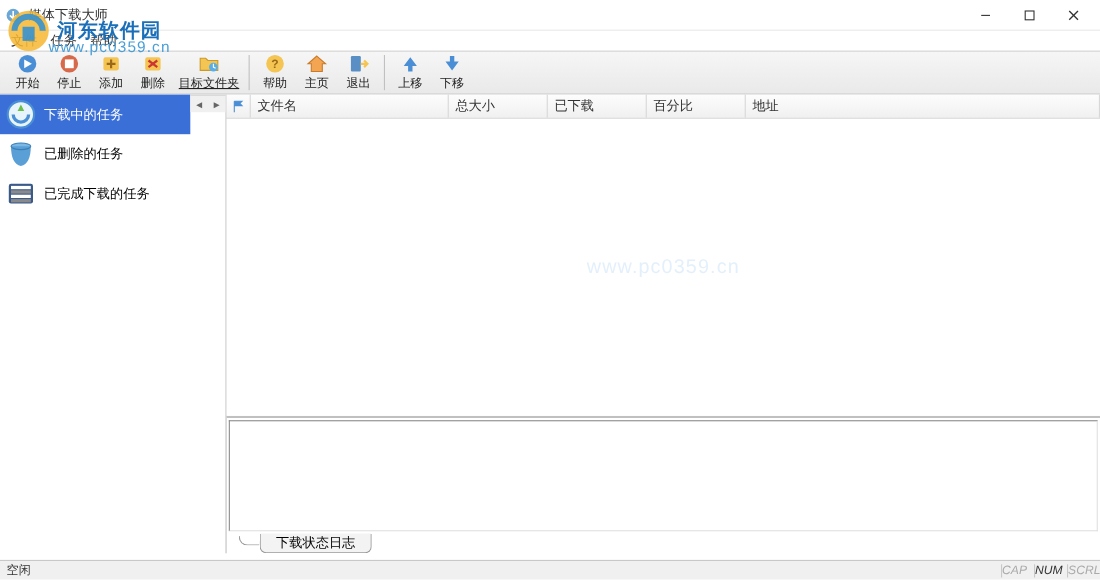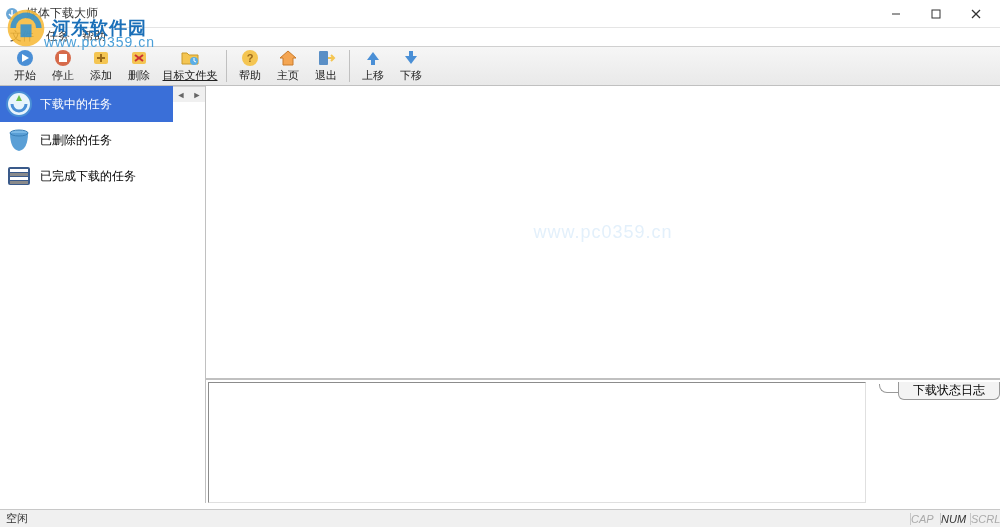--- a/index.html
+++ b/index.html
@@ -3,21 +3,21 @@
 <meta charset="utf-8">
 <style>
 * { margin: 0; padding: 0; box-sizing: border-box; font-family: "Microsoft YaHei", "SimSun", Arial, sans-serif; }
 body { width: 1000px; height: 527px; background: #fff; overflow: hidden; position: relative; font-size: 12px; }
 
 .titlebar { height: 28px; background: #fff; display: flex; align-items: center; padding: 4px 4px; border-bottom: 1px solid #e5e5e5; }
 .titlebar .app-icon { width: 16px; height: 16px; margin-right: 6px; }
 .titlebar .title { flex: 1; font-size: 12px; color: #333; }
 .titlebar .win-btn { width: 40px; height: 26px; display: flex; align-items: center; justify-content: center; cursor: pointer; }
 
-.menubar { height: 18px; background: #fff; display: flex; padding: 0 8px; gap: 8px; font-size: 12px; color: #333; }
+.menubar { height: 18px; background: #fff; display: flex; align-items: center; padding: 0 8px; gap: 8px; font-size: 12px; color: #333; }
 .menubar .menu-item { cursor: pointer; padding: 0 2px; }
 
 .toolbar { height: 40px; background: linear-gradient(#f6f6f6,#e9e9e9); border-top: 1px solid #d0d0d0; border-bottom: 1px solid #c0c0c0; display: flex; align-items: center; padding: 0 6px; gap: 0; }
 .tb-btn { width: 38px; height: 38px; display: flex; flex-direction: column; align-items: center; justify-content: center; cursor: pointer; font-size: 11px; color: #222; gap: 1px; }
 .tb-btn .ic { width: 20px; height: 18px; }
 .tb-sep { width: 1px; height: 32px; background: #c0c0c0; margin: 0 4px; }
 .tb-btn.wide { width: 64px; text-decoration: underline; }
 
 .main { position: absolute; top: 86px; left: 0; right: 0; bottom: 24px; display: flex; }
 
@@ -32,21 +32,21 @@
 
 .content { flex: 1; display: flex; flex-direction: column; }
 
 .table-header { height: 22px; background: linear-gradient(#fdfdfd,#f0f0f0); border-bottom: 1px solid #d0d0d0; display: flex; align-items: center; }
 .th-cell { height: 100%; border-right: 1px solid #d8d8d8; display: flex; align-items: center; padding: 0 6px; font-size: 12px; color: #333; cursor: pointer; }
 .th-icon { width: 22px; justify-content: center; padding: 0; }
 
 .table-body { flex: 1; background: #fff; position: relative; }
 .wm { position: absolute; left: 50%; top: 50%; transform: translate(-50%,-50%); color: #e3f0fb; font-size: 18px; letter-spacing: 1px; pointer-events: none; }
 
-.log-panel { height: 125px; border-top: 2px solid #c0c0c0; display: flex; flex-direction: row; }
+.log-panel { height: 125px; border-top: 2px solid #c0c0c0; display: flex; flex-direction: column; }
 .log-body { flex: 1; background: #fff; border: 1px inset #e0e0e0; margin: 2px 2px 0 2px; }
 .log-tabs { height: 20px; display: flex; align-items: flex-end; padding-left: 30px; }
 .log-tab { height: 18px; border: 1px solid #999; border-top: none; border-radius: 0 0 6px 6px; padding: 0 14px; font-size: 12px; background: #f3f3f3; cursor: pointer; display: flex; align-items: center; position: relative; }
 .log-tab::before { content: ""; position: absolute; left: -20px; bottom: 6px; width: 18px; height: 8px; border-bottom: 1px solid #999; border-left: 1px solid #999; border-radius: 0 0 0 8px; }
 
 .statusbar { position: absolute; left: 0; right: 0; bottom: 0; height: 18px; background: #f0f0f0; border-top: 1px solid #c8c8c8; display: flex; align-items: center; font-size: 11px; color: #333; margin-top: 44px; }
 .statusbar .status-text { padding: 0 6px; flex: 1; }
 .statusbar .cap { width: 30px; text-align: left; border-left: 1px solid #c8c8c8; color: #aaa; font-style: italic; }
 .statusbar .cap.on { color: #333; }
 
@@ -205,20 +205,32 @@
       </div>
     </div>
     <div class="side-scroll">
       <div class="arrow">◄</div>
       <div class="track"></div>
       <div class="arrow">►</div>
     </div>
   </div>
 
   <div class="content">
+    <div class="table-header">
+      <div class="th-cell th-icon">
+        <svg width="12" height="12">
+            <path d="M2 1v10M2 1h7l-2 2 2 2H2" fill="#4a8fd6" stroke="#4a8fd6"></path>
+          </svg>
+      </div>
+      <div class="th-cell" style="width:180px">文件名</div>
+      <div class="th-cell" style="width:90px">总大小</div>
+      <div class="th-cell" style="width:90px">已下载</div>
+      <div class="th-cell" style="width:90px">百分比</div>
+      <div class="th-cell" style="flex:1">地址</div>
+    </div>
     <div class="table-body">
       <div class="wm">www.pc0359.cn</div>
     </div>
     <div class="log-panel">
       <div class="log-body"></div>
       <div class="log-tabs">
         <div class="log-tab">下载状态日志</div>
       </div>
     </div>
   </div>

